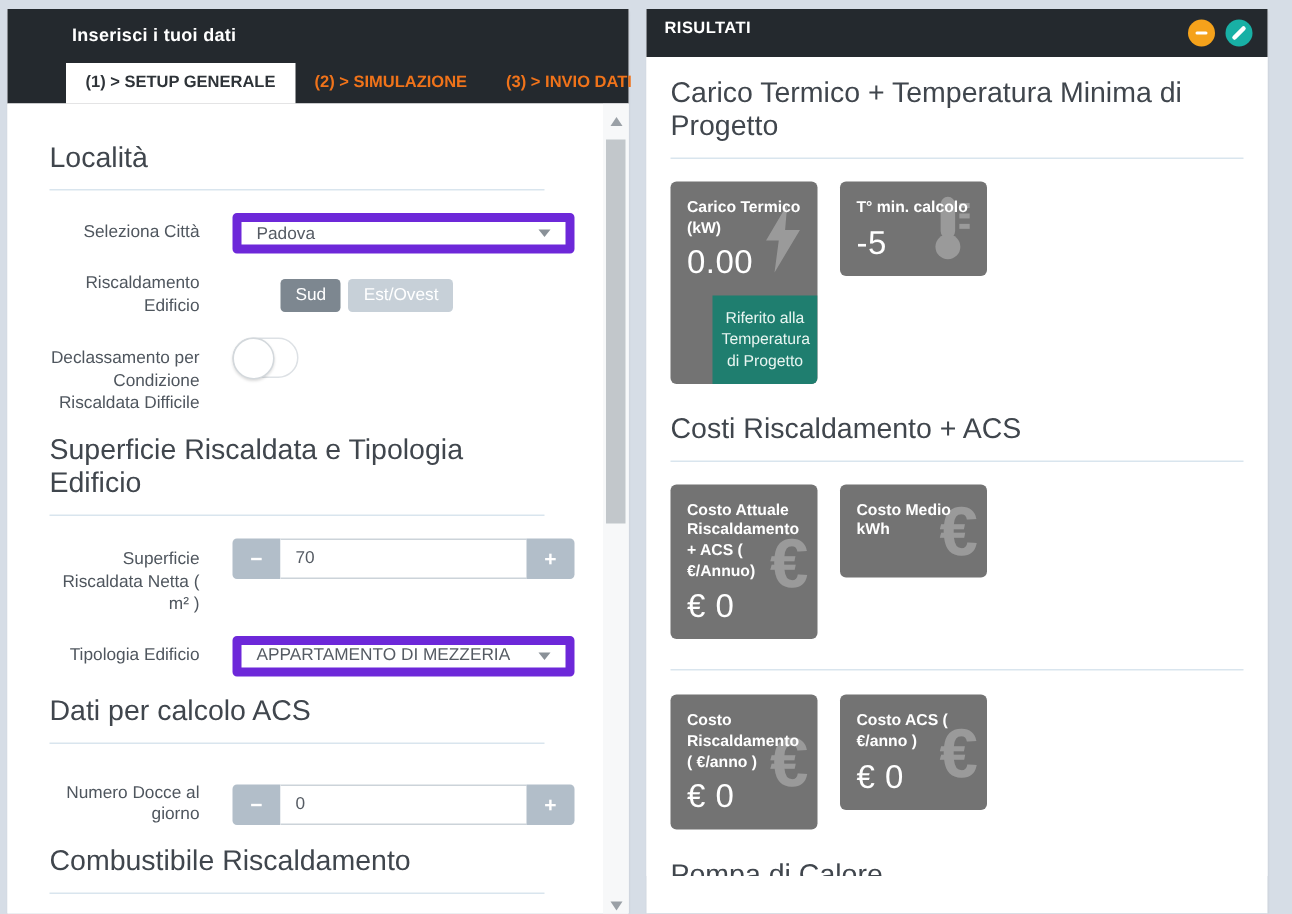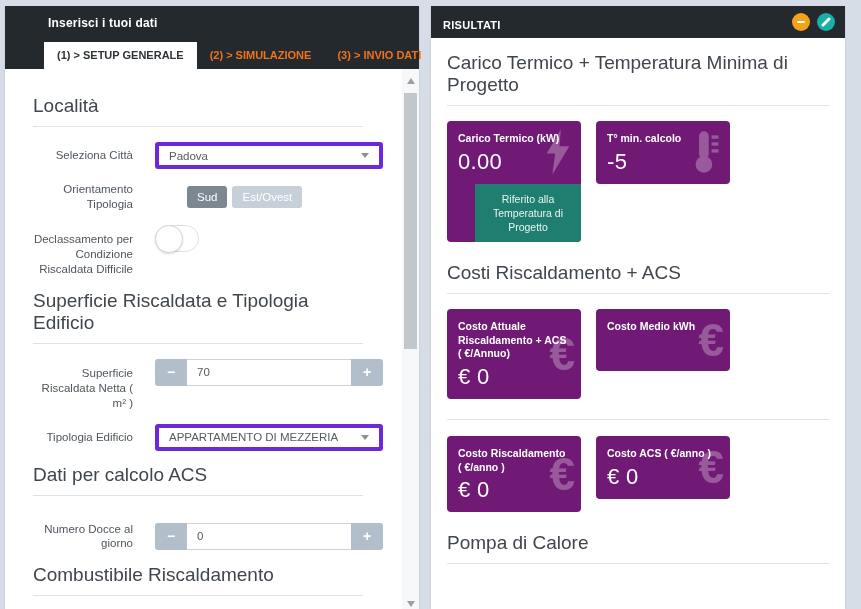--- a/index.html
+++ b/index.html
@@ -19,21 +19,21 @@
   .panel-left { left: 5px; width: 414px; }
   .panel-right { left: 431px; width: 414px; }
 
   
   .dark-head { background: #24292e; color: #fff; padding-left: 31px; }
   .panel-title-row { padding: 10px 12px 8px 12px; font-size: 12px; font-weight: 600; letter-spacing: .2px; }
   .tab-row { display: flex; align-items: flex-end; padding: 4px 0 0 8px; }
   .tab { font-size: 11px; font-weight: 700; padding: 7px 13px 8px 13px; color: #f0731a; cursor: pointer; white-space: nowrap; }
   .tab.active { background: #ffffff; color: #2e3338; }
 
-  .risultati-row { display: flex; align-items: flex-end; justify-content: space-between; padding: 7px 10px 7px 12px; }
+  .risultati-row { display: flex; align-items: flex-start; justify-content: space-between; padding: 7px 10px 7px 12px; }
   .risultati-title { font-size: 11px; font-weight: 700; letter-spacing: .3px; }
   .head-btns { display: flex; gap: 7px; }
   .circle-btn { width: 18px; height: 18px; border-radius: 50%; display: flex; align-items: center; justify-content: center; cursor: pointer; }
   .circle-btn.orange { background: #f5a21b; }
   .circle-btn.teal { background: #18b0a5; }
   .minus-glyph { width: 8px; height: 2px; background: #fff; border-radius: 1px; }
 
   
   .content { position: relative; background: #fff; height: calc(100% - 57px); overflow: hidden; }
   .content-inner { padding: 26px 56px 0 28px; }
@@ -48,21 +48,21 @@
   .form-row { display: flex; gap: 22px; margin-bottom: 13px; }
   .form-row.center { align-items: center; }
   .row-label {
     width: 100px; flex: 0 0 100px; text-align: right;
     font-size: 11.5px; color: #4f565e; line-height: 1.3; padding-top: 7px;
   }
   .form-row.center .row-label { padding-top: 0; }
   .row-field { width: 228px; flex: 0 0 228px; }
 
   .select-box {
-    height: 27px; border: 4px solid #6d28d9; border-radius: 3px; background: #fff;
+    height: 27px; border: 6px solid #6d28d9; border-radius: 3px; background: #fff;
     display: flex; align-items: center; justify-content: space-between;
     padding: 0 10px; font-size: 11.5px; color: #555b63; cursor: pointer;
   }
   .caret-down { width: 0; height: 0; border-left: 4px solid transparent; border-right: 4px solid transparent; border-top: 5px solid #8a9198; }
 
   .stepper { display: flex; height: 27px; }
   .step-btn {
     width: 32px; background: #b2bec9; color: #fff; border: none;
     font-size: 14px; font-weight: 700; cursor: pointer; line-height: 1;
     display: flex; align-items: center; justify-content: center;
@@ -93,21 +93,21 @@
   .scroll-arrow.down { bottom: 3px; }
   .tri-up { width: 0; height: 0; border-left: 4px solid transparent; border-right: 4px solid transparent; border-bottom: 6px solid #9aa0a6; }
   .tri-down { width: 0; height: 0; border-left: 4px solid transparent; border-right: 4px solid transparent; border-top: 6px solid #9aa0a6; }
   .scroll-thumb { position: absolute; left: 2px; top: 24px; width: 13px; height: 256px; background: #c2c7cb; cursor: grab; }
 
   
   .r-inner { padding: 14px 16px 0 16px; }
   .card-row { display: flex; gap: 15px; align-items: flex-start; margin-bottom: 20px; }
   .hr-div { border-bottom: 1px solid #d9e5ee; margin: 0 0 16px 0; }
 
-  .card { width: 134px; border-radius: 4px; overflow: hidden; background: #701a75; color: #fff; }
+  .card { width: 98px; border-radius: 4px; overflow: hidden; background: #737373; color: #fff; }
   .card-main { position: relative; padding: 11px 10px 9px 11px; min-height: 62px; }
   .card-title { font-size: 10.5px; font-weight: 700; line-height: 1.3; position: relative; z-index: 2; }
   .card-value { font-size: 22px; font-weight: 400; margin-top: 3px; position: relative; z-index: 2; letter-spacing: .3px; }
   .card-icon { position: absolute; right: 6px; top: 50%; transform: translateY(-50%); z-index: 1; opacity: .28; }
   .card-icon.euro-text { font-size: 46px; font-weight: 600; color: #ffffff; line-height: 1; }
   .card-footer {
     background: #1f7e6f; padding: 8px 6px; font-size: 10.5px;
     line-height: 1.35; text-align: center; color: #e8f5f1; margin-left: 28px;
   }
 </style>
@@ -133,21 +133,21 @@
         <div class="row-label">Seleziona Città</div>
         <div class="row-field">
           <div class="select-box">
             <span>Padova</span>
             <span class="caret-down"></span>
           </div>
         </div>
       </div>
 
       <div class="form-row center">
-        <div class="row-label">Orientamento Tipologia</div>
+        <div class="row-label">Riscaldamento Edificio</div>
         <div class="row-field">
           <div class="seg-btns">
             <button class="seg-btn on">Sud</button>
             <button class="seg-btn off">Est/Ovest</button>
           </div>
         </div>
       </div>
 
       <div class="form-row">
         <div class="row-label">Declassamento per Condizione Riscaldata Difficile</div>

